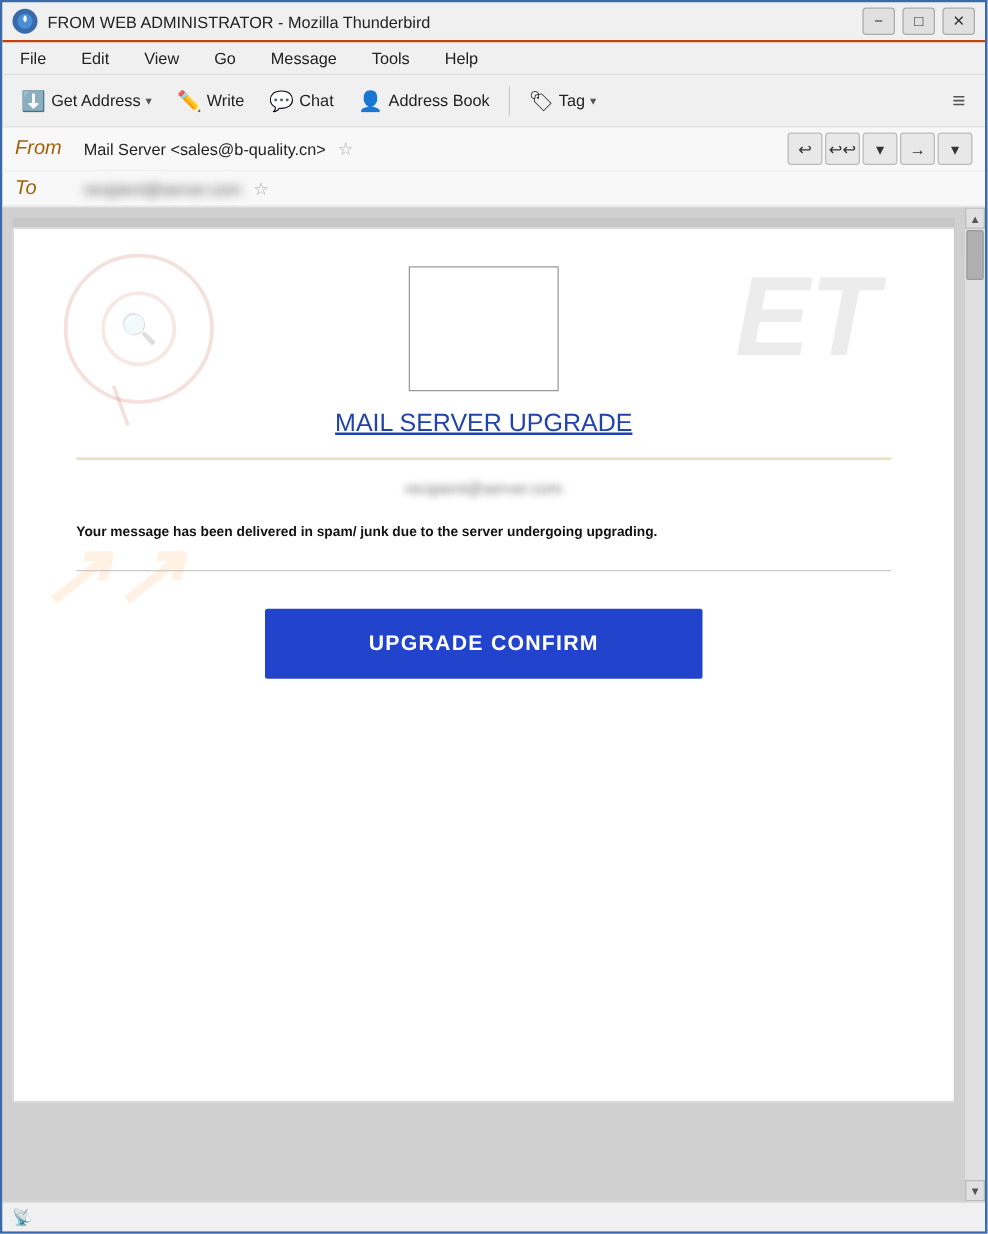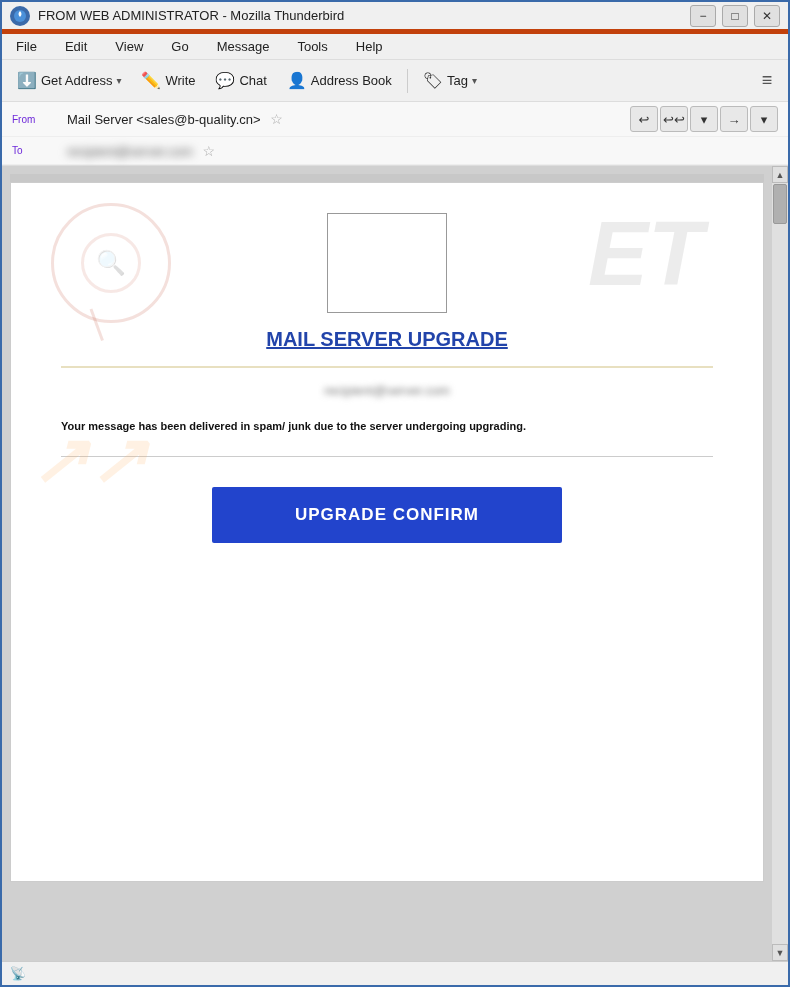--- a/index.html
+++ b/index.html
@@ -20,21 +20,21 @@
       display: flex;
       flex-direction: column;
     }
 
     .title-bar {
       background: #f0f0f0;
       height: 32px;
       display: flex;
       align-items: center;
       padding: 0 8px;
-      border-bottom: 5px solid #c2410c;
+      border-bottom: 2px solid #c2410c;
       flex-shrink: 0;
     }
 
     .title-bar-icon {
       width: 20px;
       height: 20px;
       margin-right: 8px;
       border-radius: 50%;
       background: #3a6aaa;
       display: flex; align-items: center; justify-content: center;
@@ -147,24 +147,25 @@
 
     .header-row {
       display: flex;
       align-items: center;
       padding: 4px 10px;
       min-height: 28px;
       border-bottom: 1px solid #eee;
     }
 
     .header-label {
-      font-size: 10px;
-      color: #6d28d9;
+      font-size: 16px;
+      color: #a16207;
       width: 55px;
       flex-shrink: 0;
+      font-style: italic;
     }
 
     .header-value {
       font-size: 13px;
       color: #222;
       flex: 1;
     }
 
     .header-value.subject {
       font-weight: bold;
@@ -248,21 +249,21 @@
       font-size: 90px;
       color: rgba(200,200,200,0.35);
       font-weight: bold;
       font-style: italic;
       z-index: 0;
     }
 
     .email-title {
       text-align: center;
       font-size: 20px;
-      font-weight: bold;
+      font-weight: normal;
       color: #2244aa;
       text-decoration: underline;
       margin-bottom: 12px;
       z-index: 2;
       position: relative;
     }
 
     .email-subtitle {
       text-align: center;
       font-size: 13px;

